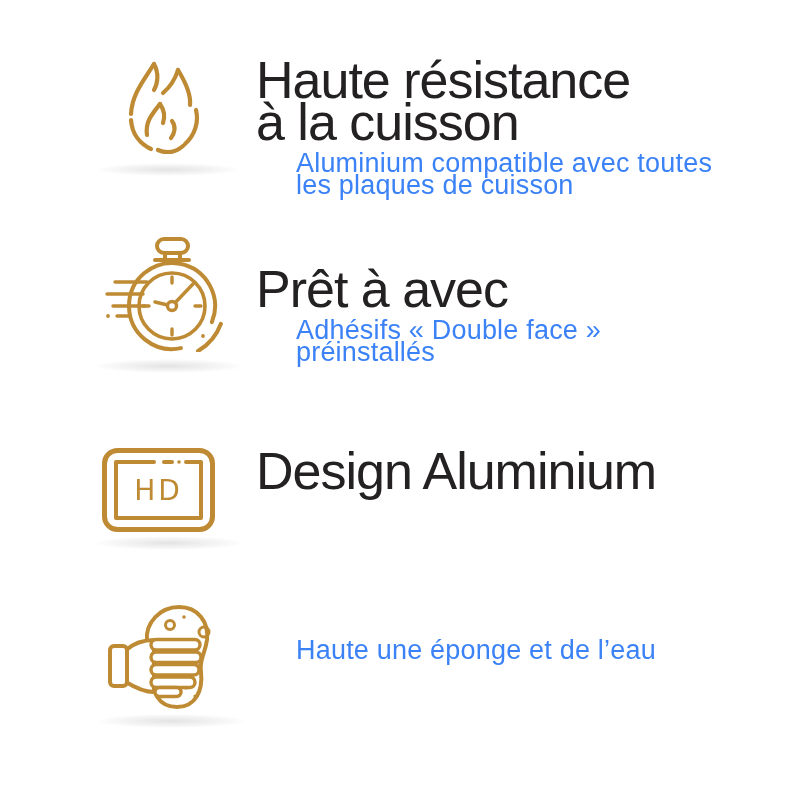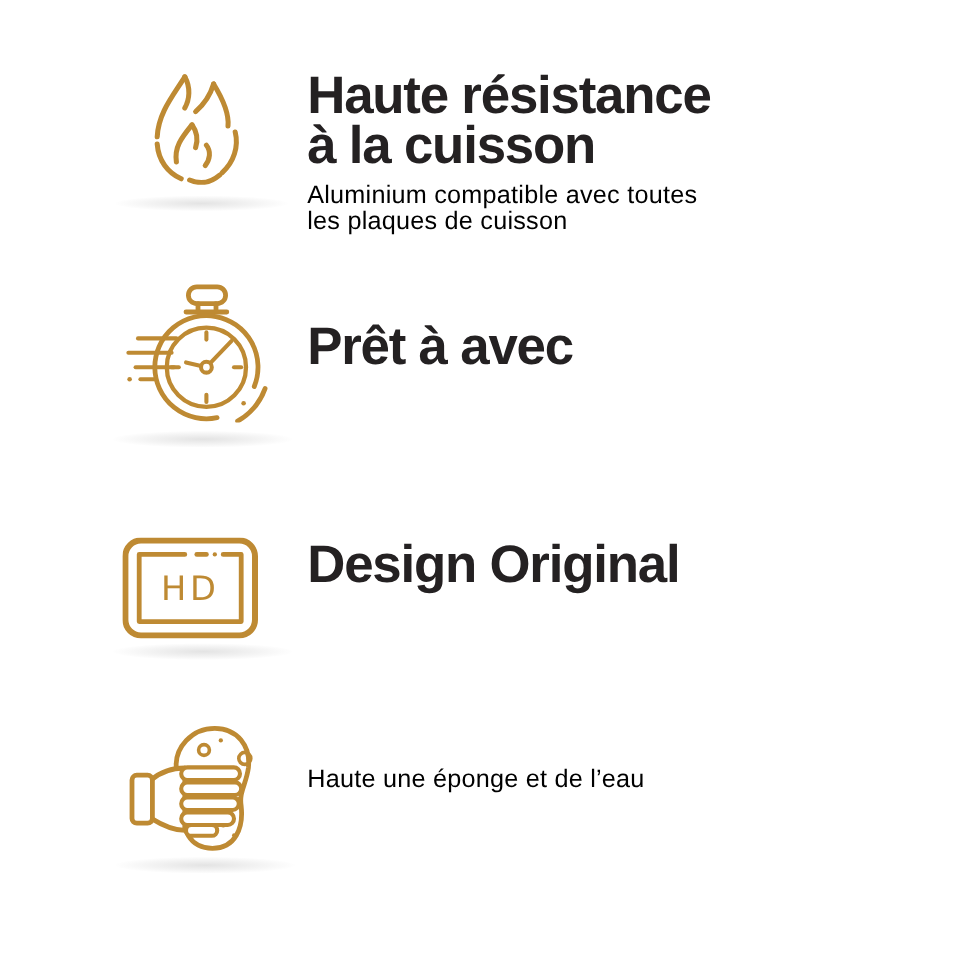--- a/index.html
+++ b/index.html
@@ -12,32 +12,33 @@
   }
   .icon-box{position:absolute;color:#BE8A33;}
   .icon-box svg{display:block;width:100%;height:100%;}
   .icon-shadow{
     position:absolute;
     background:radial-gradient(ellipse at center, rgba(40,40,40,0.13) 0%, rgba(40,40,40,0.05) 45%, rgba(40,40,40,0) 72%);
     border-radius:50%;
   }
   .feature-text{position:absolute;left:256px;width:480px;}
   .feature-title{
-    font-weight:bold;
-    font-size:44px;
+    font-weight:normal;
+    font-size:52px;
     line-height:42px;
     letter-spacing:-1px;
     color:#242122;
   }
   .feature-subtitle{
     margin-top:9px;
-    font-size:21px;
+    font-size:27px;
     line-height:22px;
     letter-spacing:0.2px;
-    color:#000000;
+    color:#3b82f6;
+    margin-left:40px;
   }
   .stroke{fill:none;stroke:currentColor;stroke-linecap:round;stroke-linejoin:round;}
   .fillwhite{fill:#ffffff;stroke:currentColor;stroke-linecap:round;stroke-linejoin:round;}
   .dot{fill:currentColor;stroke:none;}
   .hd-label{
     fill:currentColor;
     font-family:"DejaVu Sans","Liberation Sans",sans-serif;
     font-size:28px;
     letter-spacing:3px;
   }
@@ -104,39 +105,42 @@
         <circle class="dot" cx="5" cy="80" r="1.9"></circle>
         <circle class="dot" cx="100" cy="100" r="1.9"></circle>
         <circle class="fillwhite" cx="69" cy="70" r="4.5" stroke-width="3.4"></circle>
       </svg>
     </div>
     <div class="icon-shadow" style="left:94px;top:359px;width:150px;height:14px;"></div>
     <div class="feature-text" style="top:268px;">
       <div class="feature-title">
         <div>Prêt à avec</div>
       </div>
+      <div class="feature-subtitle">
+        <div>Adhésifs « Double face » préinstallés</div>
+      </div>
     </div>
   </section>
 
   <section>
     <div class="icon-box" style="left:102px;top:448px;width:113px;height:84px;">
       <svg viewBox="0 0 113 84" aria-hidden="true">
         <g class="stroke">
           <rect x="2.5" y="2.5" width="108" height="79" rx="13" stroke-width="5"></rect>
           <path d="M52,14 L14,14 L14,70 L99,70 L99,14 L84,14" stroke-width="4"></path>
           <path d="M62,14 L70,14" stroke-width="4"></path>
         </g>
         <circle class="dot" cx="77" cy="14" r="1.8"></circle>
         <text class="hd-label" x="56.5" y="52" text-anchor="middle">HD</text>
       </svg>
     </div>
     <div class="icon-shadow" style="left:94px;top:536px;width:150px;height:14px;"></div>
     <div class="feature-text" style="top:450px;">
       <div class="feature-title">
-        <div>Design Original</div>
+        <div>Design Aluminium</div>
       </div>
     </div>
   </section>
 
   <section>
     <div class="icon-box" style="left:107px;top:604px;width:118px;height:106px;">
       <svg viewBox="0 0 118 106" aria-hidden="true">
         <path class="fillwhite" stroke-width="4" d="M72,3 C91,3 102,18 100,36 C98,50 92,56 94,68 C96,86 89,103 70,103 C51,103 44,87 46,69 C48,56 41,50 40,37 C38,19 53,3 72,3 Z"></path>
         <g class="stroke" stroke-width="3">
           <circle cx="63" cy="21" r="4.5"></circle>

